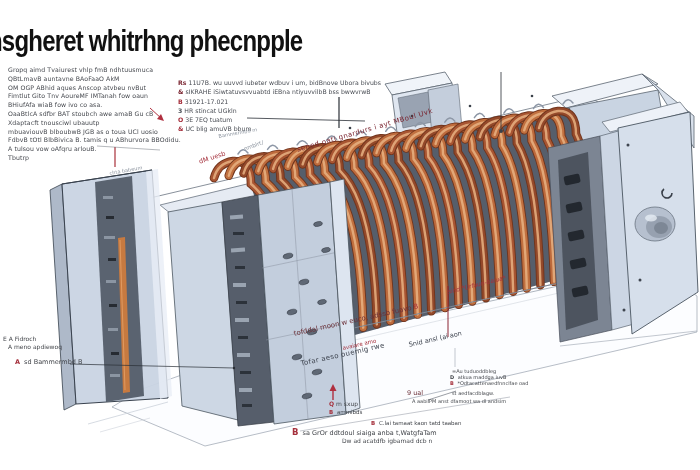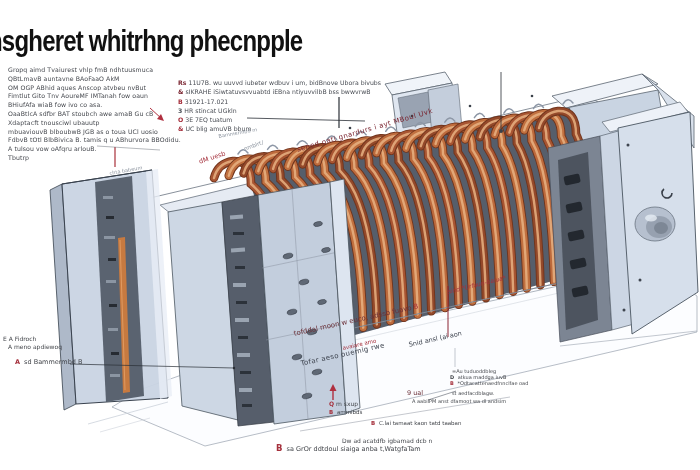--- a/index.html
+++ b/index.html
@@ -287,21 +287,21 @@
   <div class="ann red t55" style="left:342px;top:345px;transform:rotate(-12.5deg);">avaiare amo</div>
   <div class="ann darktxt t65" style="left:408px;top:341px;transform:rotate(-12.5deg);">Snid ansl (ai aon</div>
   <div class="ann darktxt t7" style="left:300px;top:360px;transform:rotate(-12.5deg);letter-spacing:.3px;">Tofar aeso ouemig rwe</div>
   <div class="ann red t6 it" style="left:447px;top:288px;transform:rotate(-14deg);">sind *Urfaun-baiua*</div>
 
   <div class="ann t6" style="left:329px;top:400px;"><span class="red ic">Q</span><span>m sxup</span></div>
   <div class="ann t55" style="left:329px;top:409px;"><span class="red ic">B</span><span> ammibds</span></div>
   <div class="ann maroon t65" style="left:407px;top:389px;">9 ual</div>
   <div class="ann t5" style="left:412px;top:398px;">A aabilPM anst dfamoot wa dl andsim</div>
   <div class="ann t55" style="left:371px;top:420px;"><span class="red ic">B</span><span> C.lai tamaat kaon tatd taaban</span></div>
-  <div class="ann t65" style="left:276px;top:427px;margin-top:16px;"><span class="red ic bigB">B</span><span> sa GrOr ddtdoul siaiga anba t,WatgfaTam</span></div>
+  <div class="ann t65" style="left:292px;top:427px;"><span class="red ic bigB">B</span><span> sa GrOr ddtdoul siaiga anba t,WatgfaTam</span></div>
   <div class="ann t6" style="left:342px;top:437px;">Dw ad acatdfb igbamad dcb n</div>
 
   <div class="ann t5" style="left:450px;top:368px;">
     <div><span class="ic"></span><span>=Au tuduoddbIeg</span></div>
     <div><span class="ic">D</span><span> atkua maddga iuvB</span></div>
     <div><span class="red ic">B</span><span> *Odtacattenaedfnnclfae oad</span></div>
     <div style="margin-top:4px;"><span class="ic"></span><span>st aedfacdbIagw.</span></div>
   </div>
 
   <div class="ann t6" style="left:3px;top:335px;">E A Fidroch</div>

